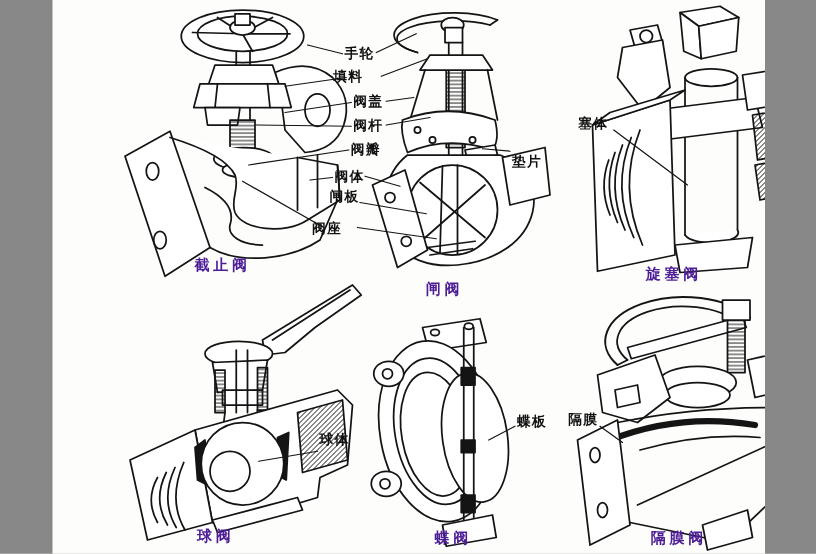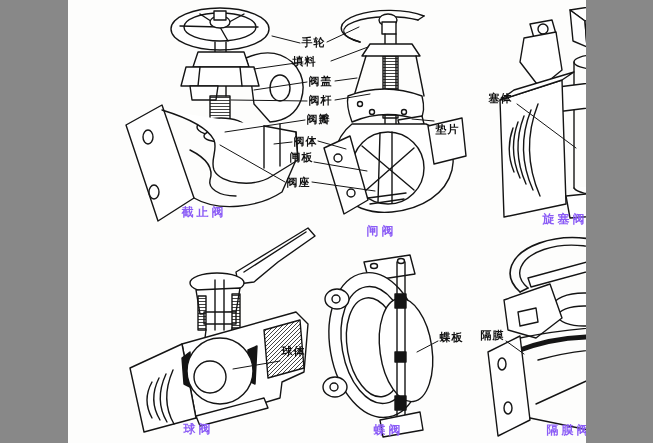--- a/index.html
+++ b/index.html
@@ -1,27 +1,27 @@
 <!DOCTYPE html>
 <html><head>
 <meta charset="utf-8">
 <style>
   html,body{margin:0;padding:0;}
   body{background:#888;font-family:"DejaVu Sans","Liberation Sans",sans-serif;}
   #canvas{
-    position:relative;width:518px;height:443px;background:#fdfdfc;
+    position:relative;width:570px;height:443px;background:#fdfdfc;
     overflow:hidden;margin:0 auto;
   }
   #artwork{position:absolute;left:0;top:0;}
   .plabel{
     position:absolute;font-size:11px;font-weight:bold;color:#111;
     letter-spacing:1px;white-space:nowrap;line-height:1;
   }
   .caption{
-    position:absolute;font-size:12px;font-weight:bold;color:#8b5cf6;
+    position:absolute;font-size:12px;font-weight:bold;color:#4c1d95;
     letter-spacing:3px;white-space:nowrap;line-height:1;
   }
 </style>
 </head>
 <body>
 
 <div id="canvas">
 
   <svg id="artwork" width="653" height="443" viewBox="0 0 653 443" fill="none" stroke="#141414" stroke-width="1.4" stroke-linejoin="round" stroke-linecap="round">
 
@@ -269,21 +269,21 @@
     </g>
   </svg>
 
   <div class="plabel" style="left:234px;top:37px">手轮</div>
   <div class="plabel" style="left:225px;top:56px">填料</div>
   <div class="plabel" style="left:241px;top:76px">阀盖</div>
   <div class="plabel" style="left:241px;top:95px">阀杆</div>
   <div class="plabel" style="left:239px;top:114px">阀瓣</div>
   <div class="plabel" style="left:226px;top:136px">阀体</div>
   <div class="plabel" style="left:222px;top:152px">闸板</div>
-  <div class="plabel" style="left:219px;top:177px">阀座</div>
+  <div class="plabel" style="left:208px;top:177px">阀座</div>
   <div class="plabel" style="left:368px;top:124px">垫片</div>
   <div class="plabel" style="left:421px;top:93px">塞体</div>
   <div class="plabel" style="left:214px;top:346px">球体</div>
   <div class="plabel" style="left:372px;top:332px">蝶板</div>
   <div class="plabel" style="left:413px;top:330px">隔膜</div>
 
   <div class="caption" style="left:114px;top:206px">截止阀</div>
   <div class="caption" style="left:299px;top:225px">闸阀</div>
   <div class="caption" style="left:475px;top:213px">旋塞阀</div>
   <div class="caption" style="left:116px;top:423px">球阀</div>

